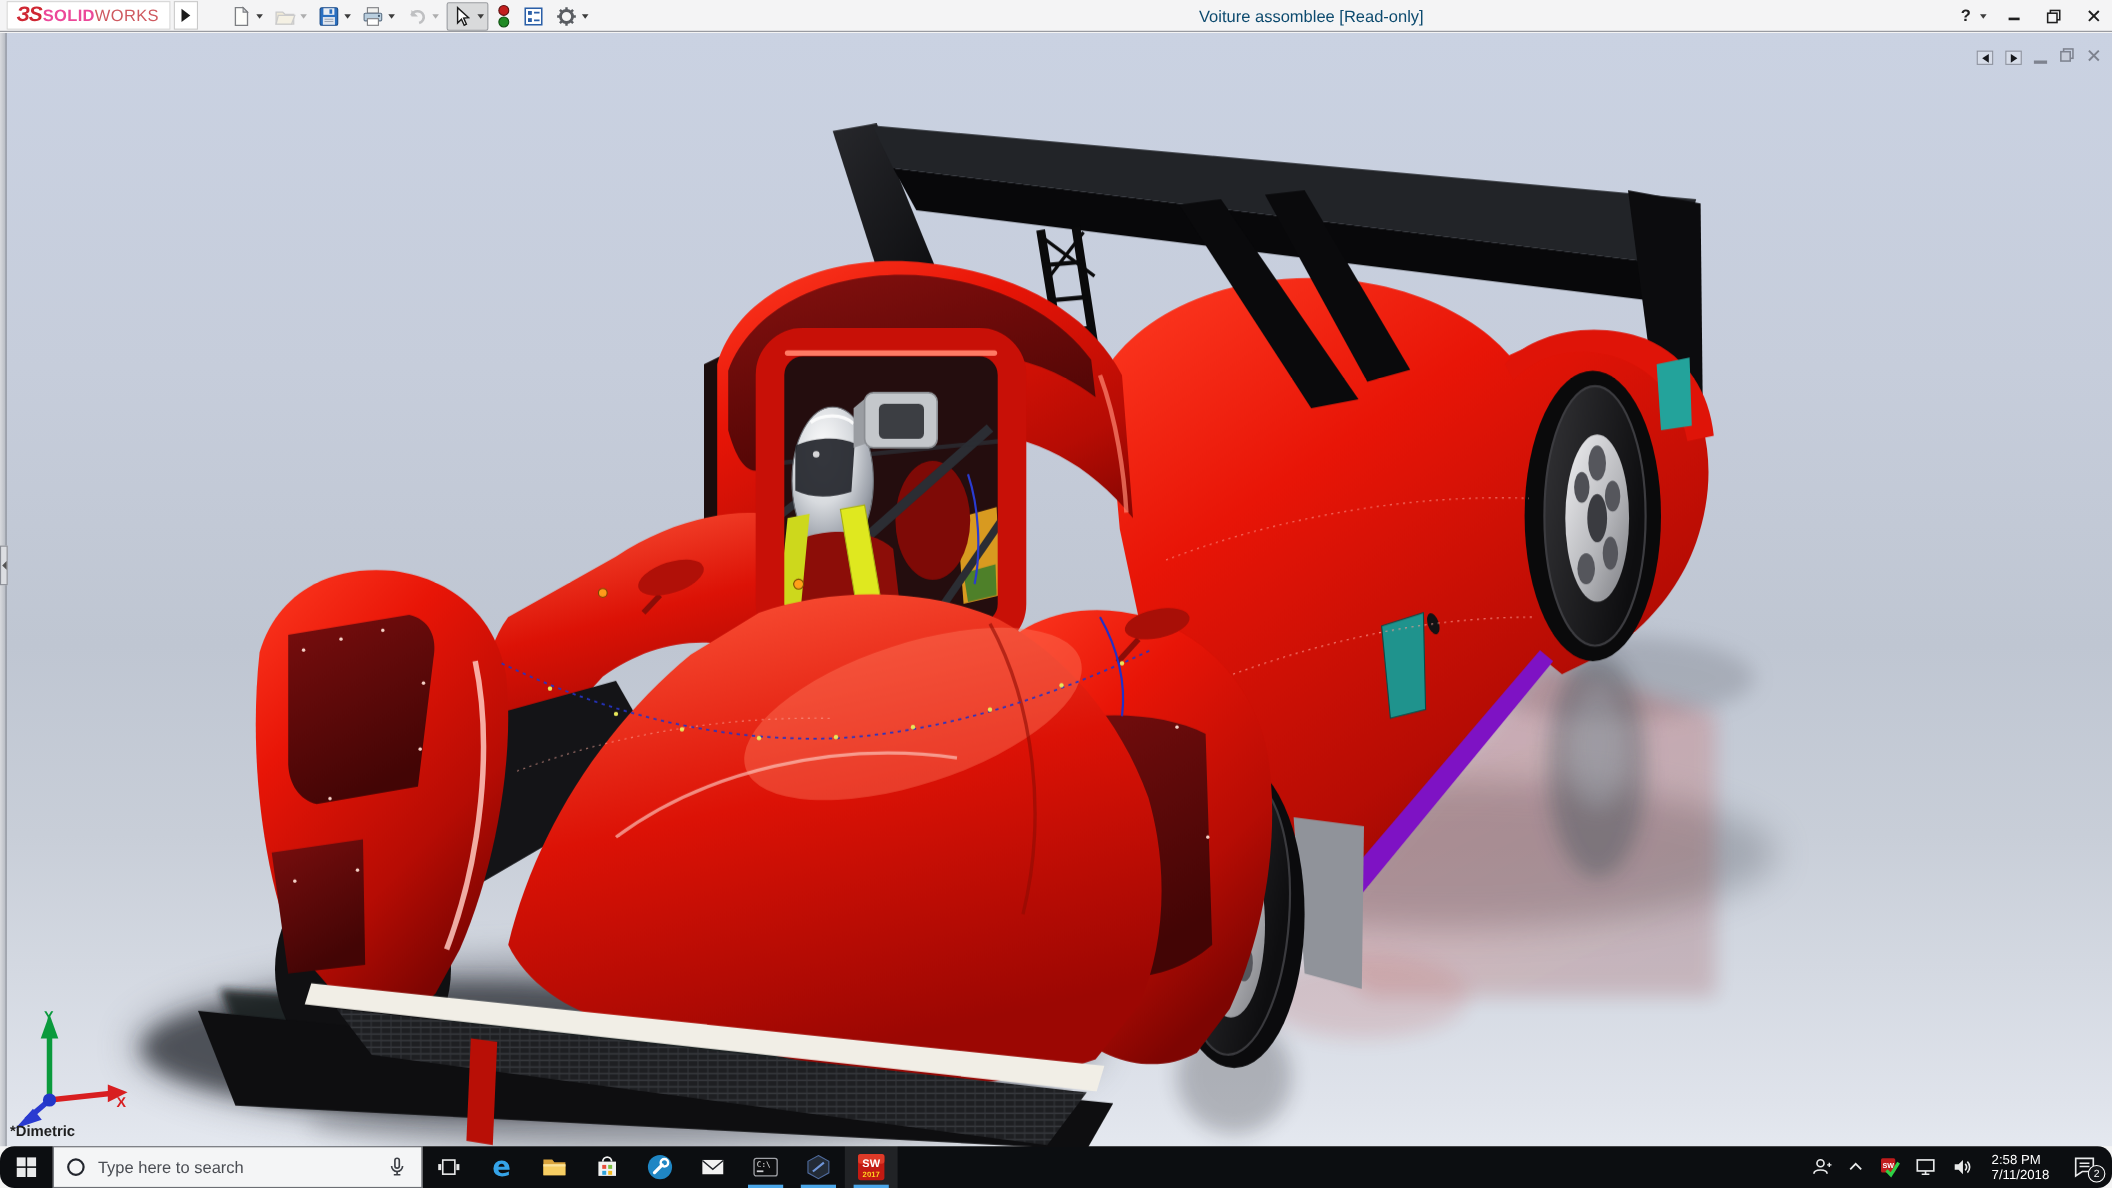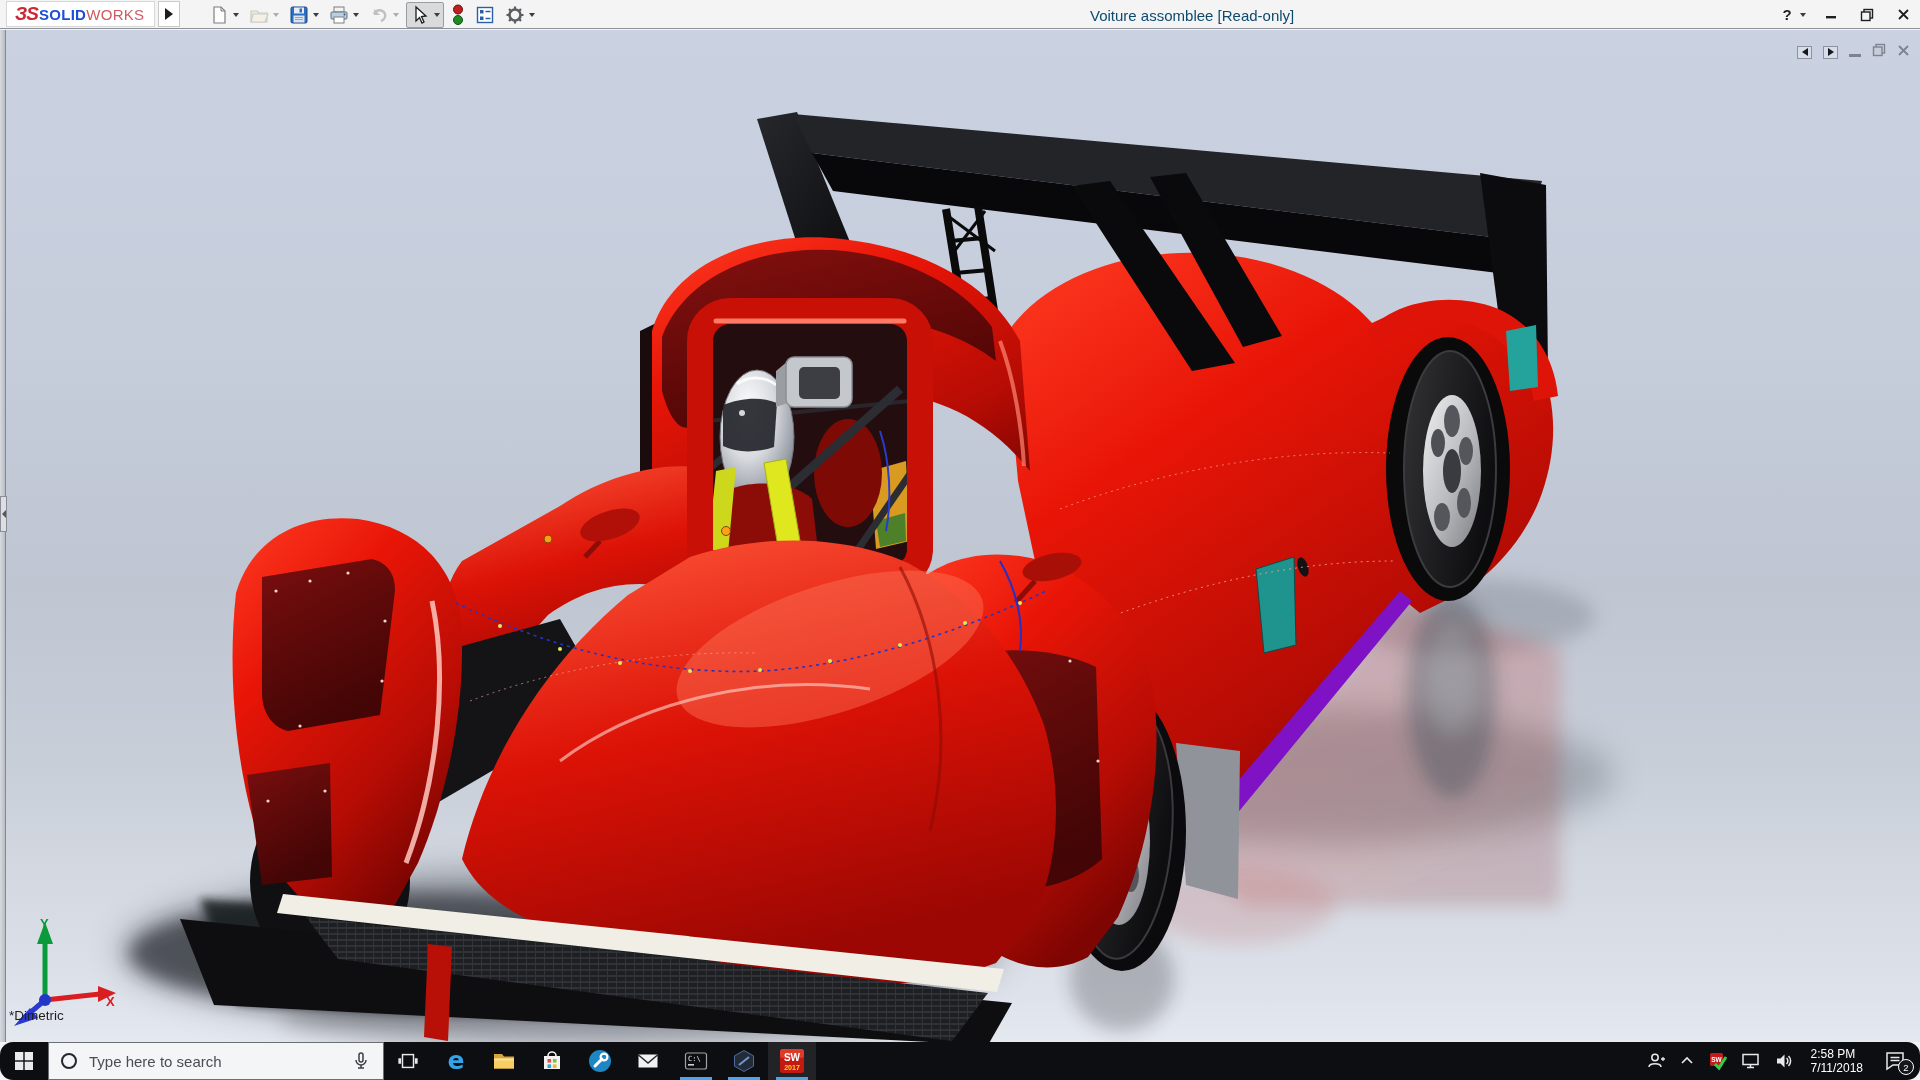--- a/index.html
+++ b/index.html
@@ -6,21 +6,21 @@
   html,body { width:1920px; height:1080px; overflow:hidden; background:#000;
               font-family:"Liberation Sans", sans-serif; }
   .screen { position:relative; width:1920px; height:1080px; background:#f4f4f4; }
 
   
   .titlebar { position:absolute; top:0; left:0; width:1920px; height:29px;
               background:#f4f4f5; border-bottom:1px solid #8f9298; }
   .brand { position:absolute; left:6px; top:1px; height:26px; display:flex; align-items:center;
            background:#fff; border:1px solid #d6d6d6; padding:0 10px 0 8px; }
   .brand-mark { color:#cf2733; font-weight:bold; font-style:italic; font-size:19px; letter-spacing:-1px; margin-right:1px; }
-  .brand-bold { color:#1d4ed8; font-weight:bold; font-size:15px; letter-spacing:.3px; }
+  .brand-bold { color:#ec4899; font-weight:bold; font-size:15px; letter-spacing:.3px; }
   .brand-light { color:#cf5a60; font-size:15px; letter-spacing:.3px; }
   .flyout { position:absolute; left:158px; top:1px; width:22px; height:26px; background:#fff;
             border:1px solid #c9c9c9; display:flex; align-items:center; justify-content:center; cursor:pointer; }
   .flyout-tri { width:0; height:0; border-left:8px solid #1c1c1c; border-top:6px solid transparent; border-bottom:6px solid transparent; }
   .tools { position:absolute; left:206px; top:0; height:29px; display:flex; align-items:center; }
   .tool { display:flex; align-items:center; padding:2px 3px; margin-right:4px; border-radius:2px; }
   .tool svg { display:block; }
   .caret { width:0; height:0; border-top:4px solid #3c3c3c; border-left:3.5px solid transparent;
            border-right:3.5px solid transparent; margin-left:4px; }
   .tool.disabled { opacity:.38; }
@@ -40,21 +40,21 @@
               background:linear-gradient(90deg,#d8dade,#b8bcc4); border-right:1px solid #84878f; }
   .splitter-tab { position:absolute; left:0; top:46%; width:7px; height:36px; background:#dcdee2;
                   border:1px solid #8a8d95; display:flex; align-items:center; justify-content:center; cursor:pointer; }
   .splitter-tab span { width:0; height:0; border-right:4px solid #555; border-top:4px solid transparent; border-bottom:4px solid transparent; }
   .child-controls { position:absolute; top:13px; right:10px; display:flex; align-items:center; gap:11px; }
   .cc-box { width:15px; height:13px; border:1px solid #8d929e; background:rgba(255,255,255,.25);
             display:flex; align-items:center; justify-content:center; cursor:pointer; }
   .tri-l { width:0; height:0; border-right:6px solid #16181c; border-top:4.5px solid transparent; border-bottom:4.5px solid transparent; }
   .tri-r { width:0; height:0; border-left:6px solid #16181c; border-top:4.5px solid transparent; border-bottom:4.5px solid transparent; }
   .cc-min { width:12px; height:3px; background:#7e838f; margin-top:7px; cursor:pointer; }
-  .view-label { position:absolute; left:9px; bottom:19px; font-size:13.5px; font-weight:normal; color:#1e1e1e; }
+  .view-label { position:absolute; left:9px; bottom:6px; font-size:13.5px; font-weight:bold; color:#1e1e1e; }
   .triad { position:absolute; left:2px; bottom:16px; }
 
   
   .taskbar { position:absolute; bottom:0; left:0; width:1920px; height:38px; background:#0c0e11;
              display:flex; align-items:stretch;border-radius:13px; }
   .start { width:48px; display:flex; align-items:center; justify-content:center; cursor:pointer; }
   .searchbox { width:336px; background:#f4f5f6; border:1px solid #6b6e74; display:flex; align-items:center;
                padding:0 12px; gap:12px; cursor:text; }
   .cortana-ring { width:16px; height:16px; border:2.5px solid #23262e; border-radius:50%; flex:none; }
   .searchbox input { flex:1; border:none; outline:none; background:transparent; font-size:15px; color:#3c3f45;

